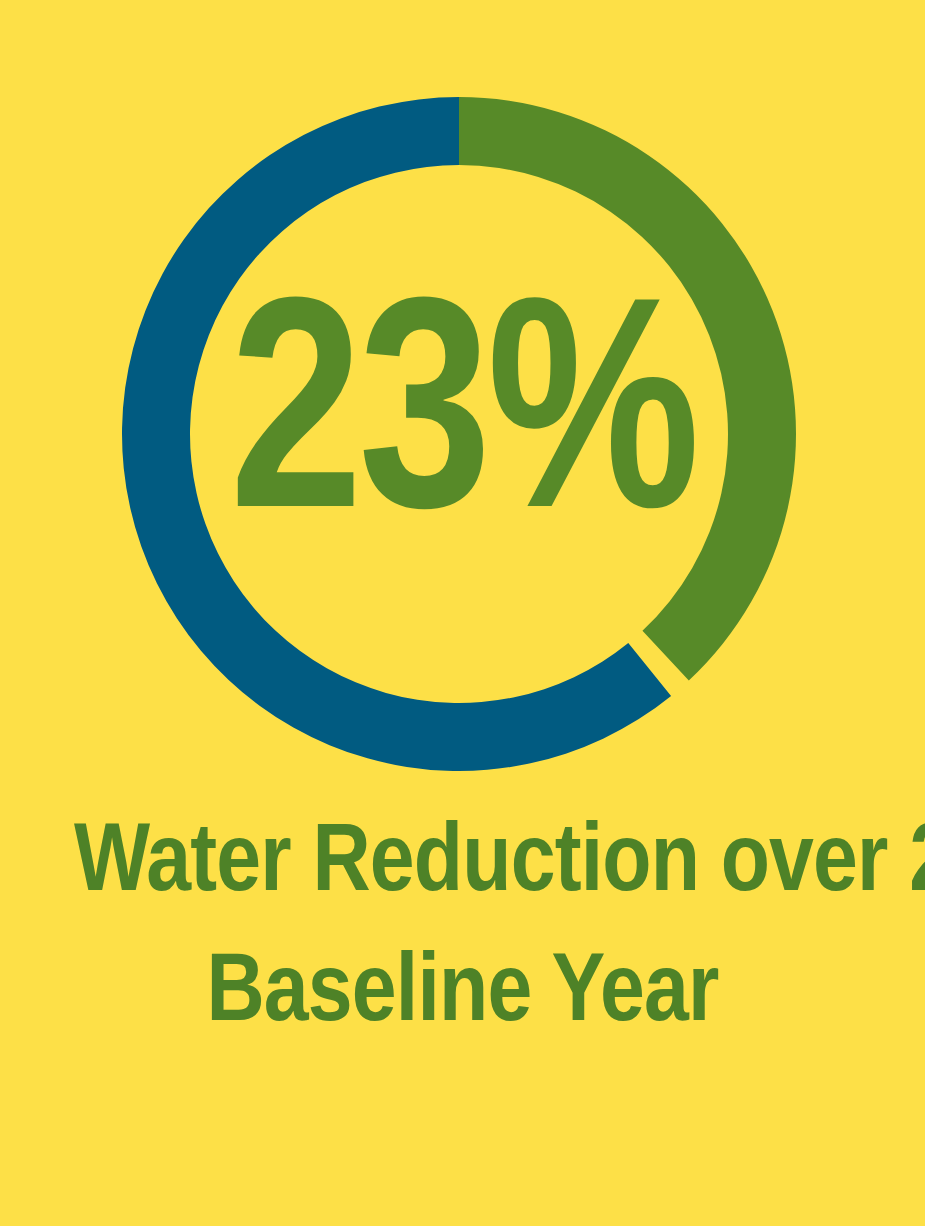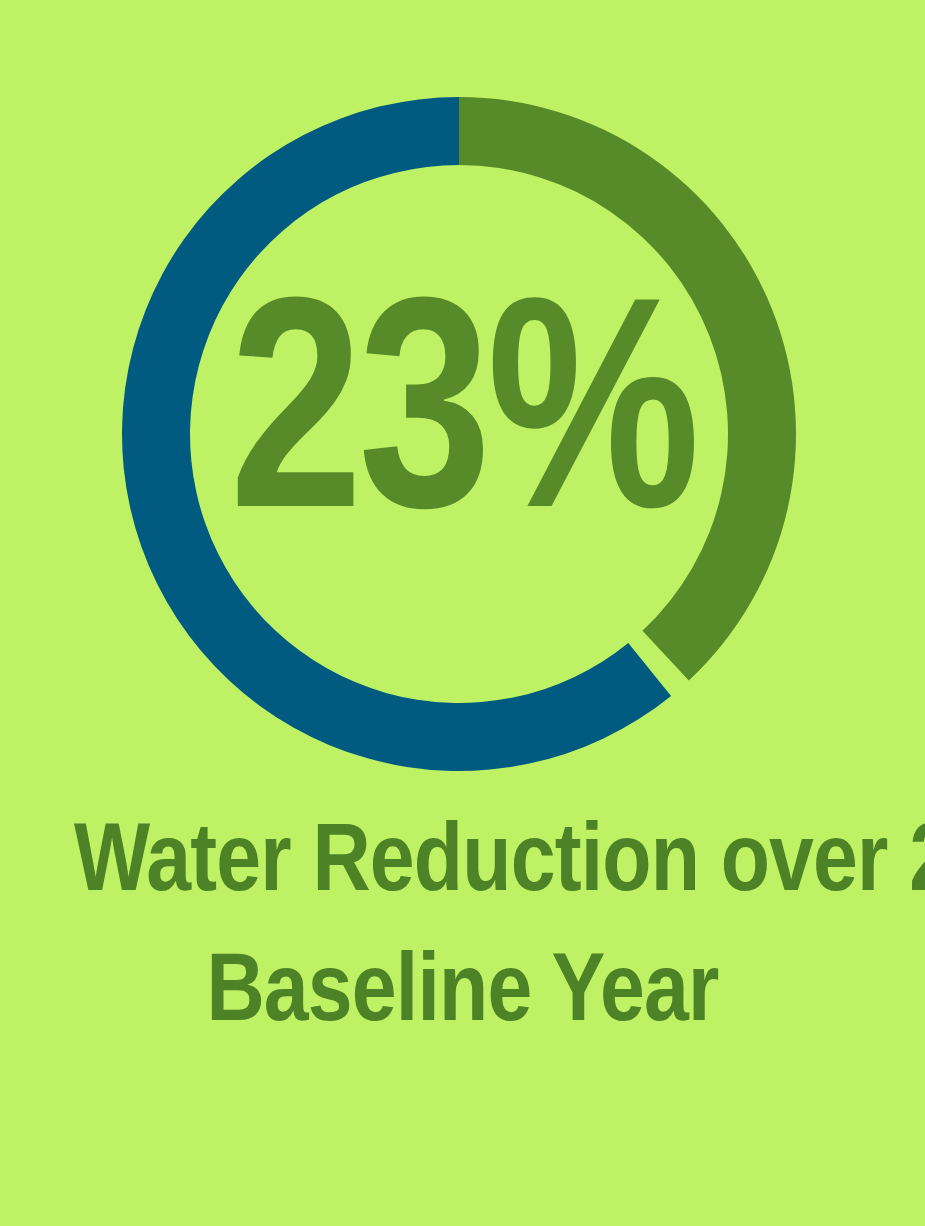--- a/index.html
+++ b/index.html
@@ -12,21 +12,21 @@
     width: 925px;
     height: 1226px;
     overflow: hidden;
     font-family: "Liberation Sans", sans-serif;
   }
 
   #infographic {
     position: relative;
     width: 925px;
     height: 1226px;
-    background: #bef264;
+    background: #fde047;
   }
 
   
   #donut-wrap {
     position: absolute;
     left: 0;
     top: 0;
     width: 925px;
     height: 790px;
   }

